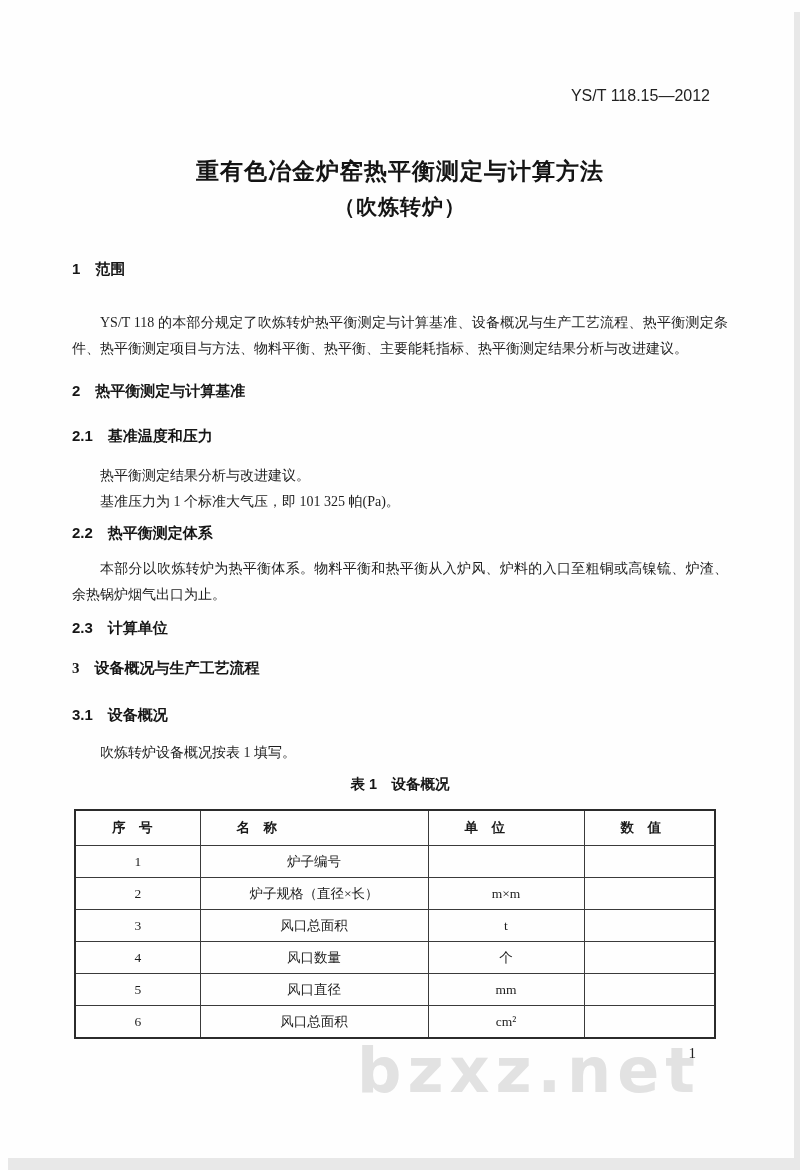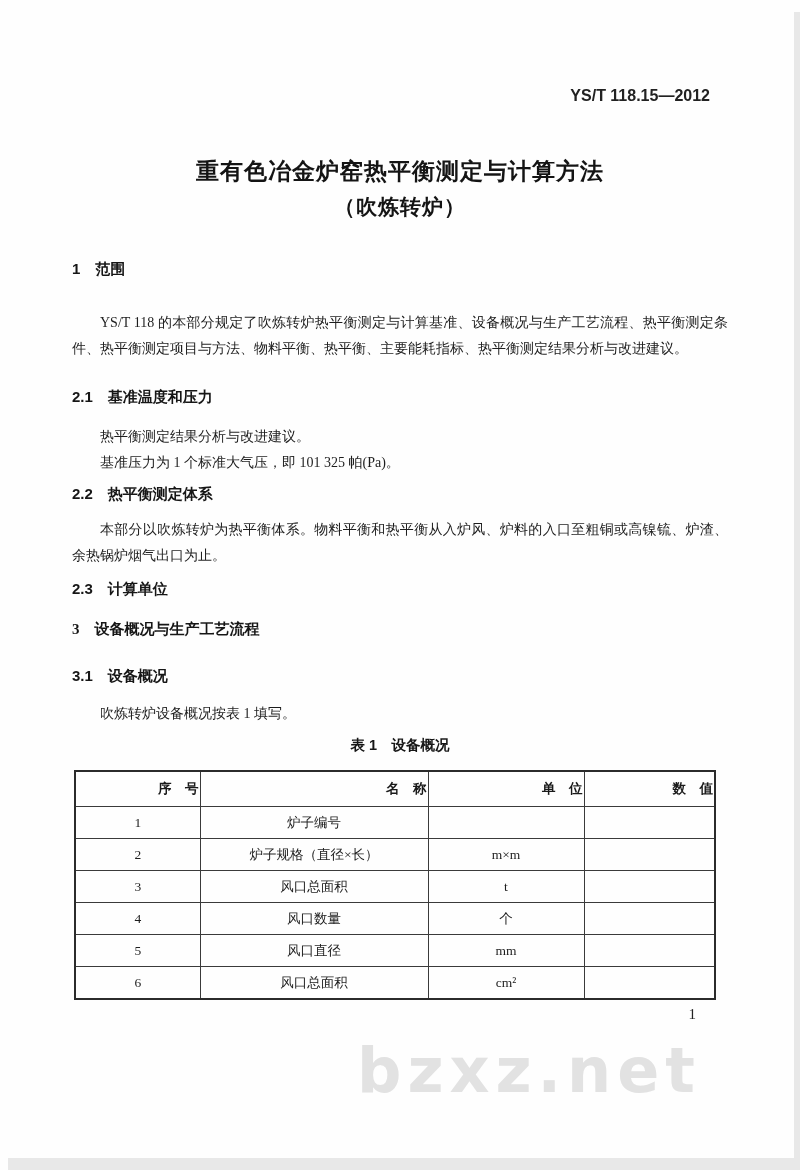--- a/index.html
+++ b/index.html
@@ -1,21 +1,21 @@
 <!DOCTYPE html>
 <html><head>
 <meta charset="utf-8">
 <style>
   html,body{margin:0;padding:0;background:#fff;}
   .page{position:relative;width:800px;height:1170px;background:#fefefe;overflow:hidden;
         font-family:"Liberation Serif","DejaVu Serif",serif;color:#1d1d1d;}
   .content{position:relative;z-index:1;padding:0 72px;}
   .doc-code{padding-top:86px;text-align:right;padding-right:18px;
             font-family:"Liberation Sans","DejaVu Sans",sans-serif;
-            font-weight:bold;font-size:16px;line-height:20px;color:#222;}
+            font-weight:normal;font-size:16px;line-height:20px;color:#222;}
   .title1{margin-top:50px;text-align:center;font-family:"Liberation Sans","DejaVu Sans",sans-serif;
           font-weight:bold;font-size:23px;line-height:30px;letter-spacing:1px;color:#141414;}
   .title2{margin-top:7px;text-align:center;font-family:"Liberation Sans","DejaVu Sans",sans-serif;
           font-weight:bold;font-size:21px;line-height:28px;letter-spacing:1px;color:#141414;}
   .h{font-family:"Liberation Sans","DejaVu Sans",sans-serif;font-weight:bold;
      font-size:15px;line-height:20px;color:#161616;}
   .h-s1{margin-top:38px;}
   .p{font-size:14px;line-height:26px;text-align:justify;color:#1d1d1d;}
   .indent{text-indent:2em;}
   .s1p1{margin-top:31px;}
@@ -27,21 +27,21 @@
   .h-s23{margin-top:10px;}
   .s23p{margin-top:14px;}
   .h-s3{margin-top:20px;font-family:Liberation Serif, serif;}
   .h-s31{margin-top:27px;}
   .s31p{margin-top:15px;}
   .tbl-caption{margin-top:8px;text-align:center;font-family:"Liberation Sans","DejaVu Sans",sans-serif;
                font-weight:bold;font-size:14.5px;line-height:20px;color:#161616;}
   table.t1{margin-top:15px;margin-left:2px;width:640px;border-collapse:collapse;
            border:2px solid #2b2b2b;table-layout:fixed;background:transparent;}
   table.t1 th{font-family:"Liberation Sans","DejaVu Sans",sans-serif;font-weight:bold;
-              font-size:13.5px;height:32px;border:1px solid #3a3a3a;text-align:right;
+              font-size:13.5px;height:32px;border:1px solid #3a3a3a;text-align:left;
               vertical-align:middle;color:#1a1a1a;background:transparent;padding-left:36px;}
   table.t1 td{font-size:13.5px;height:29px;border:1px solid #3a3a3a;text-align:center;
               vertical-align:middle;color:#1d1d1d;background:transparent;}
   .page-num{margin-top:6px;text-align:right;padding-right:32px;font-size:15px;line-height:16px;color:#222;}
   .watermark{position:absolute;left:357px;top:1040px;z-index:0;
              font-family:"DejaVu Sans","Liberation Sans",sans-serif;font-weight:bold;
              font-size:62px;line-height:62px;letter-spacing:6px;color:#e2e2e2;}
   .edge-right{position:absolute;right:0;top:12px;width:6px;height:1158px;background:#e8e8e8;z-index:2;}
   .edge-bottom{position:absolute;left:8px;right:0;top:1158px;height:12px;background:#e8e8e8;z-index:2;}
 </style>
@@ -53,20 +53,21 @@
 
   <div class="content">
     <div class="doc-code">YS/T 118.15—2012</div>
 
     <div class="title1">重有色冶金炉窑热平衡测定与计算方法</div>
     <div class="title2">（吹炼转炉）</div>
 
     <div class="h h-s1">1　范围</div>
     <div class="p indent s1p1">YS/T 118 的本部分规定了吹炼转炉热平衡测定与计算基准、设备概况与生产工艺流程、热平衡测定条件、热平衡测定项目与方法、物料平衡、热平衡、主要能耗指标、热平衡测定结果分析与改进建议。</div>
 
+    <div class="h h-s2">2　热平衡测定与计算基准</div>
 
     <div class="h h-s21">2.1　基准温度和压力</div>
     <div class="p indent s21p">热平衡测定结果分析与改进建议。</div>
     <div class="p indent">基准压力为 1 个标准大气压，即 101 325 帕(Pa)。</div>
 
     <div class="h h-s22">2.2　热平衡测定体系</div>
     <div class="p indent s22p">本部分以吹炼转炉为热平衡体系。物料平衡和热平衡从入炉风、炉料的入口至粗铜或高镍锍、炉渣、余热锅炉烟气出口为止。</div>
 
     <div class="h h-s23">2.3　计算单位</div>
 

